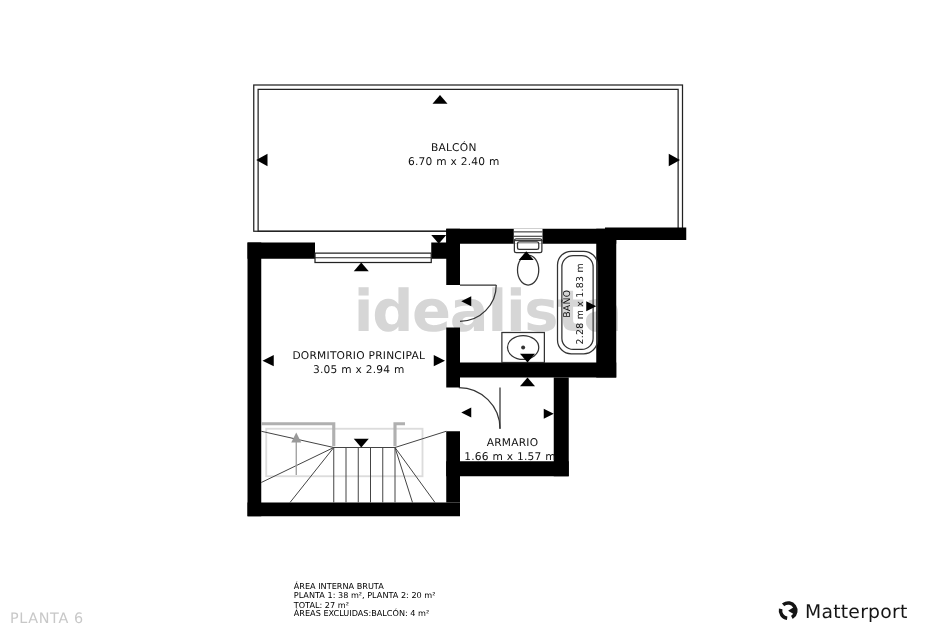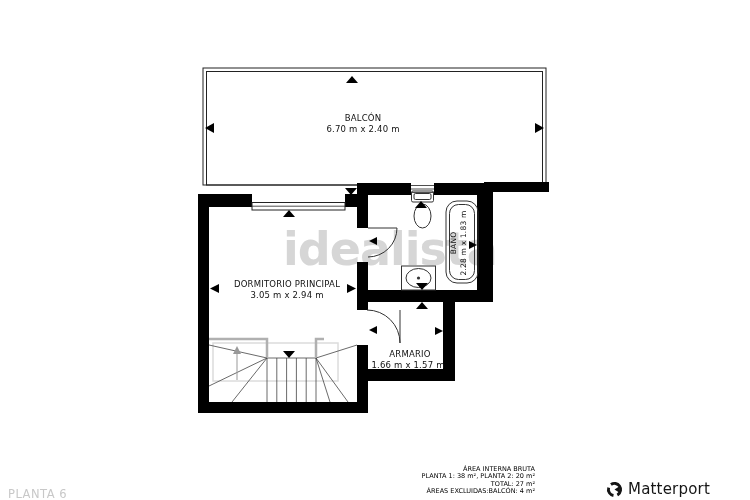--- a/index.html
+++ b/index.html
@@ -3,23 +3,23 @@
 <meta charset="utf-8">
 <style>
   html,body{margin:0;padding:0;background:#fff;}
   #stage{position:relative;width:750px;height:500px;background:#fff;overflow:hidden;
          font-family:"DejaVu Sans",sans-serif;}
   #watermark{position:absolute;left:283px;top:222px;font-weight:bold;font-size:46px;
              color:#d6d6d6;letter-spacing:-1px;z-index:1;user-select:none;}
   #plan{position:absolute;left:0;top:0;z-index:2;}
   #floor-label{position:absolute;left:8px;top:487px;font-size:11.5px;color:#c8c8c8;
                letter-spacing:.5px;z-index:3;}
-  #summary{position:absolute;left:235px;top:466px;width:300px;text-align:right;
+  #summary{position:absolute;left:235px;top:466px;width:300px;text-align:left;
            font-size:6.5px;line-height:7.4px;color:#000;z-index:3;}
-  #brand{position:absolute;left:606px;top:480px;display:flex;align-items:flex-end;gap:5px;z-index:3;}
+  #brand{position:absolute;left:622px;top:480px;display:flex;align-items:flex-start;gap:5px;z-index:3;}
   #brand .word{font-size:15px;color:#151515;letter-spacing:.2px;}
   svg text{fill:#111;}
 </style>
 </head>
 <body>
 
 <div id="stage">
 
   <div id="watermark">idealista</div>
 

